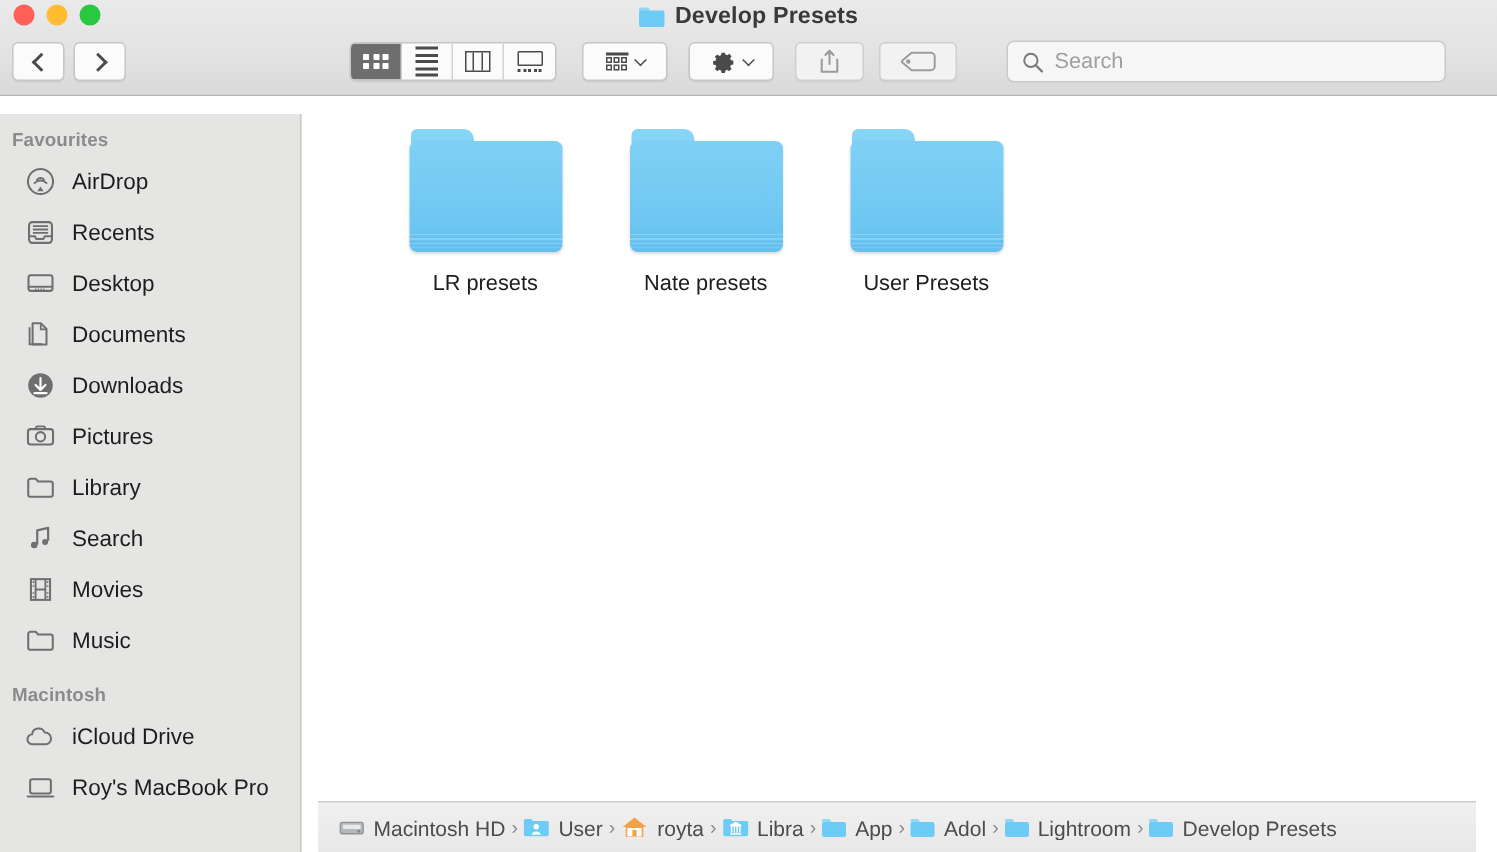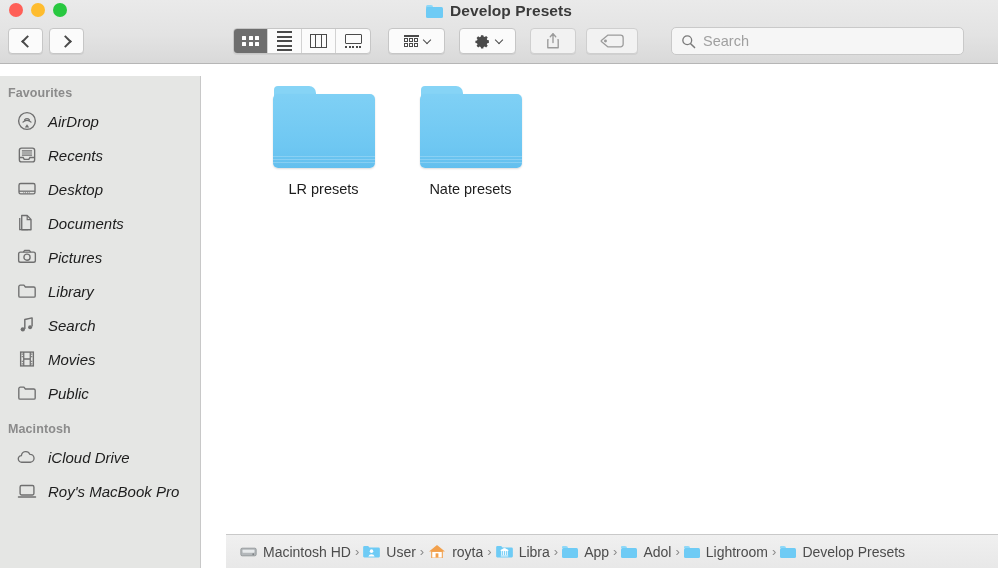--- a/index.html
+++ b/index.html
@@ -219,21 +219,20 @@
     display: flex;
     align-items: center;
     gap: 11px;
     padding-left: 16px;
     cursor: default;
   }
   .sb-label {
     font-size: 15px;
     color: #1d1d1d;
     white-space: nowrap;
-    font-style: italic;
   }
   .sb-icon {
     width: 21px; height: 21px;
     flex: 0 0 21px;
     display: flex; align-items: center; justify-content: center;
     color: #6f6f6f;
   }
   .sb-icon svg { display: block; }
 
   
@@ -291,21 +290,21 @@
   }
   .file-label {
     font-size: 14.5px;
     color: #1d1d1d;
     white-space: nowrap;
   }
 
   
   #pathbar {
     position: absolute;
-    left: 226px; bottom: 0;
+    left: 212px; bottom: 0;
     width: 772px; height: 34px;
     background: linear-gradient(to bottom,#f0f0f0,#e8e8e8);
     border-top: 1px solid #c9c9c9;
     display: flex;
     align-items: center;
     padding-left: 14px;
     overflow: hidden;
   }
   .crumb {
     display: flex;
@@ -511,20 +510,29 @@
       <span class="sb-icon">
         <svg width="20" height="20" viewBox="0 0 22 22">
           <path d="M5.2 2.8h6l4.2 4.2v11.4H5.2z" stroke="#6f6f6f" stroke-width="1.5" fill="none" stroke-linejoin="round"></path>
           <path d="M11.2 2.8v4.4h4.2" stroke="#6f6f6f" stroke-width="1.3" fill="none"></path>
           <path d="M3 5.6v12.6h9" stroke="#6f6f6f" stroke-width="1.4" fill="none"></path>
         </svg>
       </span>
       <span class="sb-label">Documents</span>
     </div>
 
+    <div class="sb-item">
+      <span class="sb-icon">
+        <svg width="20" height="20" viewBox="0 0 22 22">
+          <circle cx="11" cy="11" r="9" fill="#6f6f6f"></circle>
+          <path d="M11 5.6v8.2M7.4 10.6L11 14.2l3.6-3.6M6.6 16.6h8.8" stroke="#ffffff" stroke-width="1.6" fill="none" stroke-linecap="round" stroke-linejoin="round"></path>
+        </svg>
+      </span>
+      <span class="sb-label">Downloads</span>
+    </div>
 
     <div class="sb-item">
       <span class="sb-icon">
         <svg width="20" height="20" viewBox="0 0 22 22">
           <rect x="1.8" y="5.6" width="18.4" height="11.2" rx="2" stroke="#6f6f6f" stroke-width="1.5" fill="none"></rect>
           <path d="M7 5.6l1.4-2h5.2l1.4 2" stroke="#6f6f6f" stroke-width="1.4" fill="none" stroke-linejoin="round"></path>
           <circle cx="11" cy="11.2" r="3.4" stroke="#6f6f6f" stroke-width="1.5" fill="none"></circle>
         </svg>
       </span>
       <span class="sb-label">Pictures</span>
@@ -560,21 +568,21 @@
       </span>
       <span class="sb-label">Movies</span>
     </div>
 
     <div class="sb-item">
       <span class="sb-icon">
         <svg width="20" height="20" viewBox="0 0 22 22">
           <path d="M2 6.2a1.6 1.6 0 011.6-1.6h4l1.6 2h9.2A1.6 1.6 0 0120 8.2v8.2a1.4 1.4 0 01-1.4 1.4H3.4A1.4 1.4 0 012 16.4z" stroke="#6f6f6f" stroke-width="1.5" fill="none" stroke-linejoin="round"></path>
         </svg>
       </span>
-      <span class="sb-label">Public</span>
+      <span class="sb-label">Music</span>
     </div>
 
     <div class="sb-header" style="padding-top:12px">Macintosh</div>
 
     <div class="sb-item">
       <span class="sb-icon">
         <svg width="21" height="21" viewBox="0 0 24 24">
           <path d="M6.6 17.4a3.8 3.8 0 01-.4-7.6 5 5 0 019.6-1.4 3.4 3.4 0 01.6 9z" stroke="#6f6f6f" stroke-width="1.5" fill="none" stroke-linejoin="round"></path>
         </svg>
       </span>
@@ -606,20 +614,27 @@
       </div>
 
       <div class="file-cell">
         <div class="folder-ico">
           <div class="tab"></div>
             <div class="body"></div>
         </div>
         <div class="file-label">Nate presets</div>
       </div>
 
+      <div class="file-cell">
+        <div class="folder-ico">
+          <div class="tab"></div>
+            <div class="body"></div>
+        </div>
+        <div class="file-label">User Presets</div>
+      </div>
 
     </div>
   </div>
 
   <div id="pathbar">
 
     <div class="crumb">
       <span class="cr-ico">
         <svg width="17" height="14" viewBox="0 0 20 16">
           <rect x="1" y="3.5" width="18" height="9" rx="1.6" fill="#b4b8bb" stroke="#8d9295" stroke-width="1"></rect>

